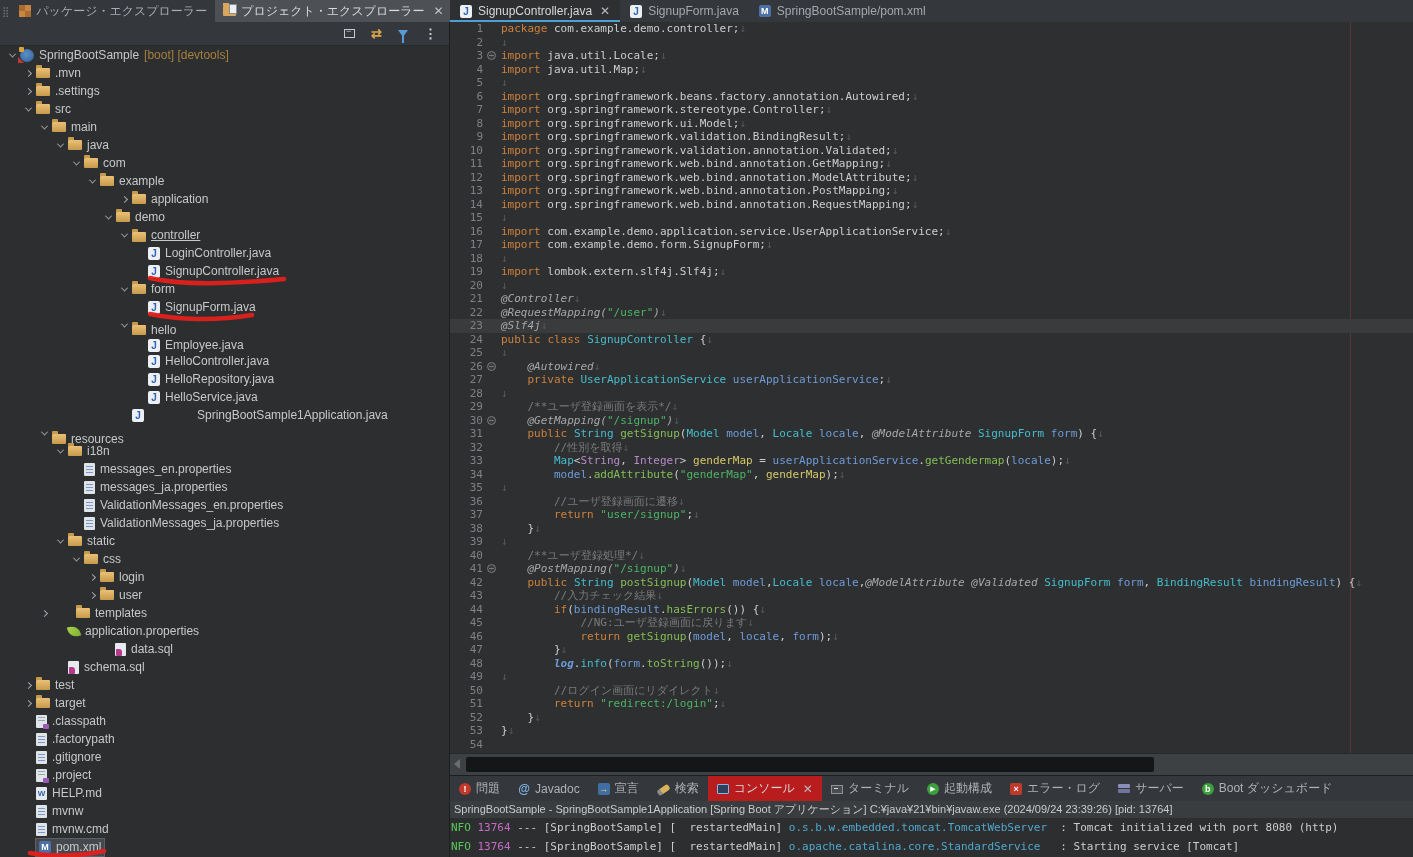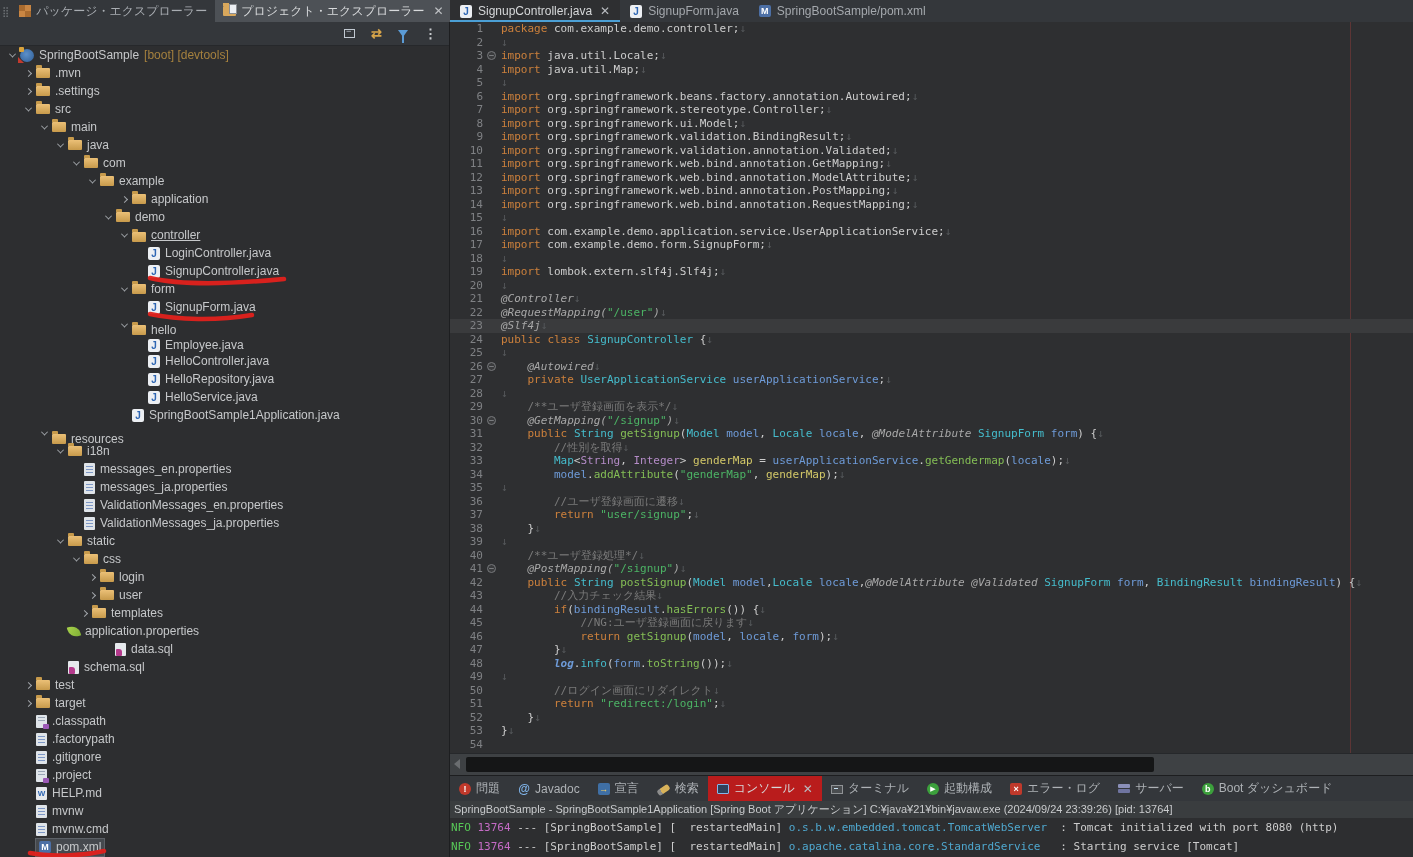--- a/index.html
+++ b/index.html
@@ -310,21 +310,21 @@
         </div>
         <div class="trow" style="padding-left: 132px;">
           <span class="slot"></span>
           <span style="display: flex; align-items: center;">
             <span class="ic ic-java"></span>
             <span class="tlabel">HelloService.java</span>
           </span>
         </div>
         <div class="trow" style="padding-left: 116px;">
           <span class="slot"></span>
-          <span style="display: flex; align-items: center;">
+          <span style="display: flex; align-items: center; gap: 48px;">
             <span class="ic ic-java"></span>
             <span class="tlabel">SpringBootSample1Application.java</span>
           </span>
         </div>
         <div class="trow" style="padding-left: 36px;">
           <span class="slot">
             <span class="chev e"></span>
           </span>
           <span style="display: flex; align-items: center; margin-top: 11px;">
             <span class="ic ic-folder"></span>
@@ -397,21 +397,21 @@
         </div>
         <div class="trow" style="padding-left: 84px;">
           <span class="slot">
             <span class="chev c"></span>
           </span>
           <span style="display: flex; align-items: center;">
             <span class="ic ic-folder"></span>
             <span class="tlabel">user</span>
           </span>
         </div>
-        <div class="trow" style="padding-left: 76px;">
+        <div class="trow" style="padding-left: 36px; gap: 24px;">
           <span class="slot">
             <span class="chev c"></span>
           </span>
           <span style="display: flex; align-items: center;">
             <span class="ic ic-folder"></span>
             <span class="tlabel">templates</span>
           </span>
         </div>
         <div class="trow" style="padding-left: 52px;">
           <span class="slot"></span>

